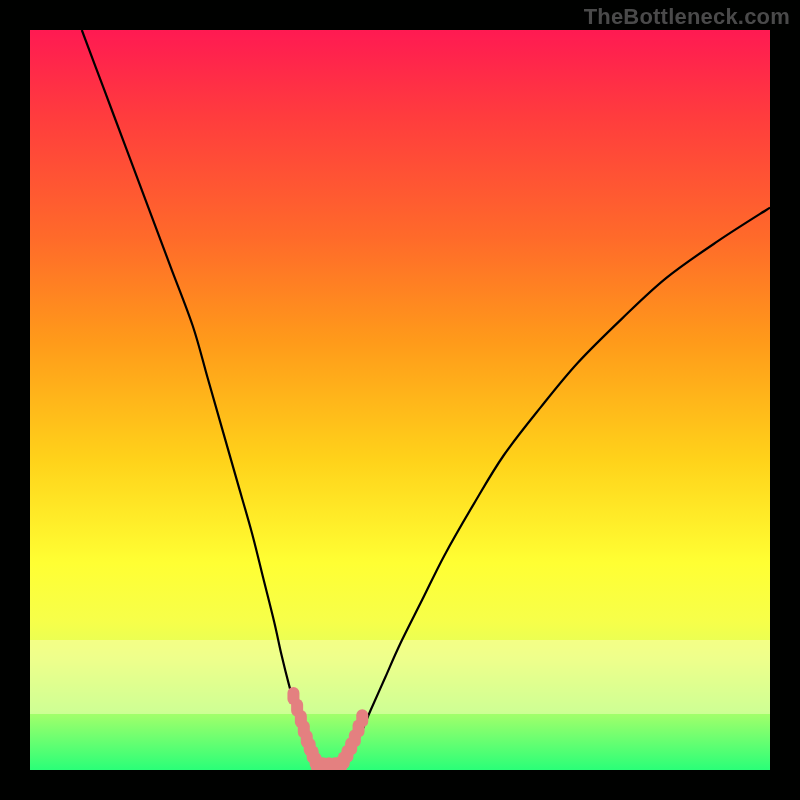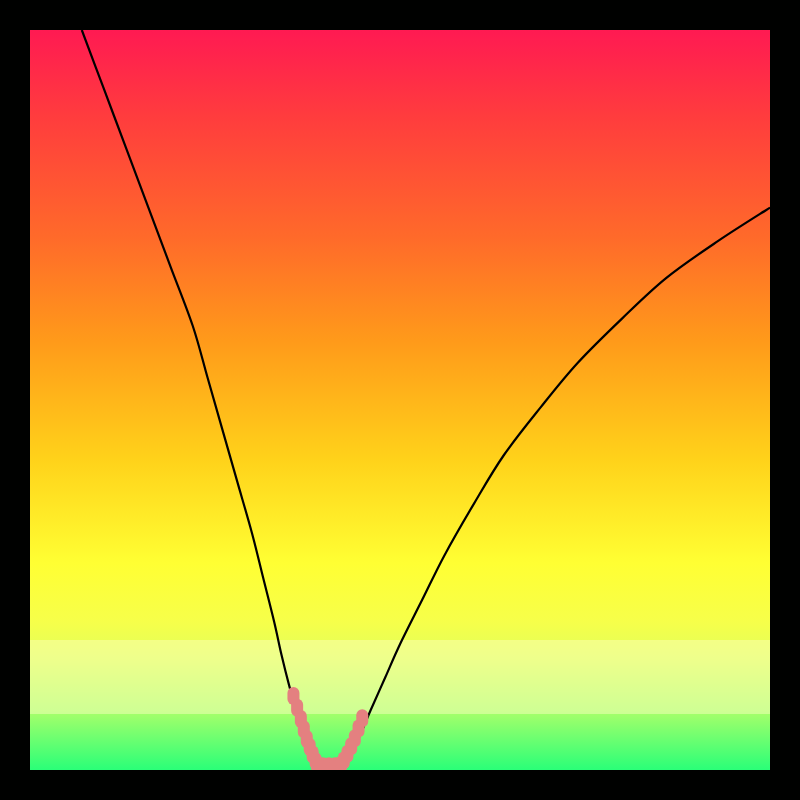--- a/index.html
+++ b/index.html
@@ -88,13 +88,14 @@
           <rect x="304.8" y="725.82" width="12" height="18" rx="6" ry="6" fill="#e48080"></rect>
           <rect x="307.76" y="721.38" width="12" height="18" rx="6" ry="6" fill="#e48080"></rect>
           <rect x="311.46" y="714.72" width="12" height="18" rx="6" ry="6" fill="#e48080"></rect>
           <rect x="315.16" y="707.32" width="12" height="18" rx="6" ry="6" fill="#e48080"></rect>
           <rect x="318.86" y="699.18" width="12" height="18" rx="6" ry="6" fill="#e48080"></rect>
           <rect x="322.56" y="689.56" width="12" height="18" rx="6" ry="6" fill="#e48080"></rect>
           <rect x="326.26" y="679.2" width="12" height="18" rx="6" ry="6" fill="#e48080"></rect>
         </g>
     </svg>
   </div>
+  <div class="watermark">TheBottleneck.com</div>
 </div>
 
 </body></html>

